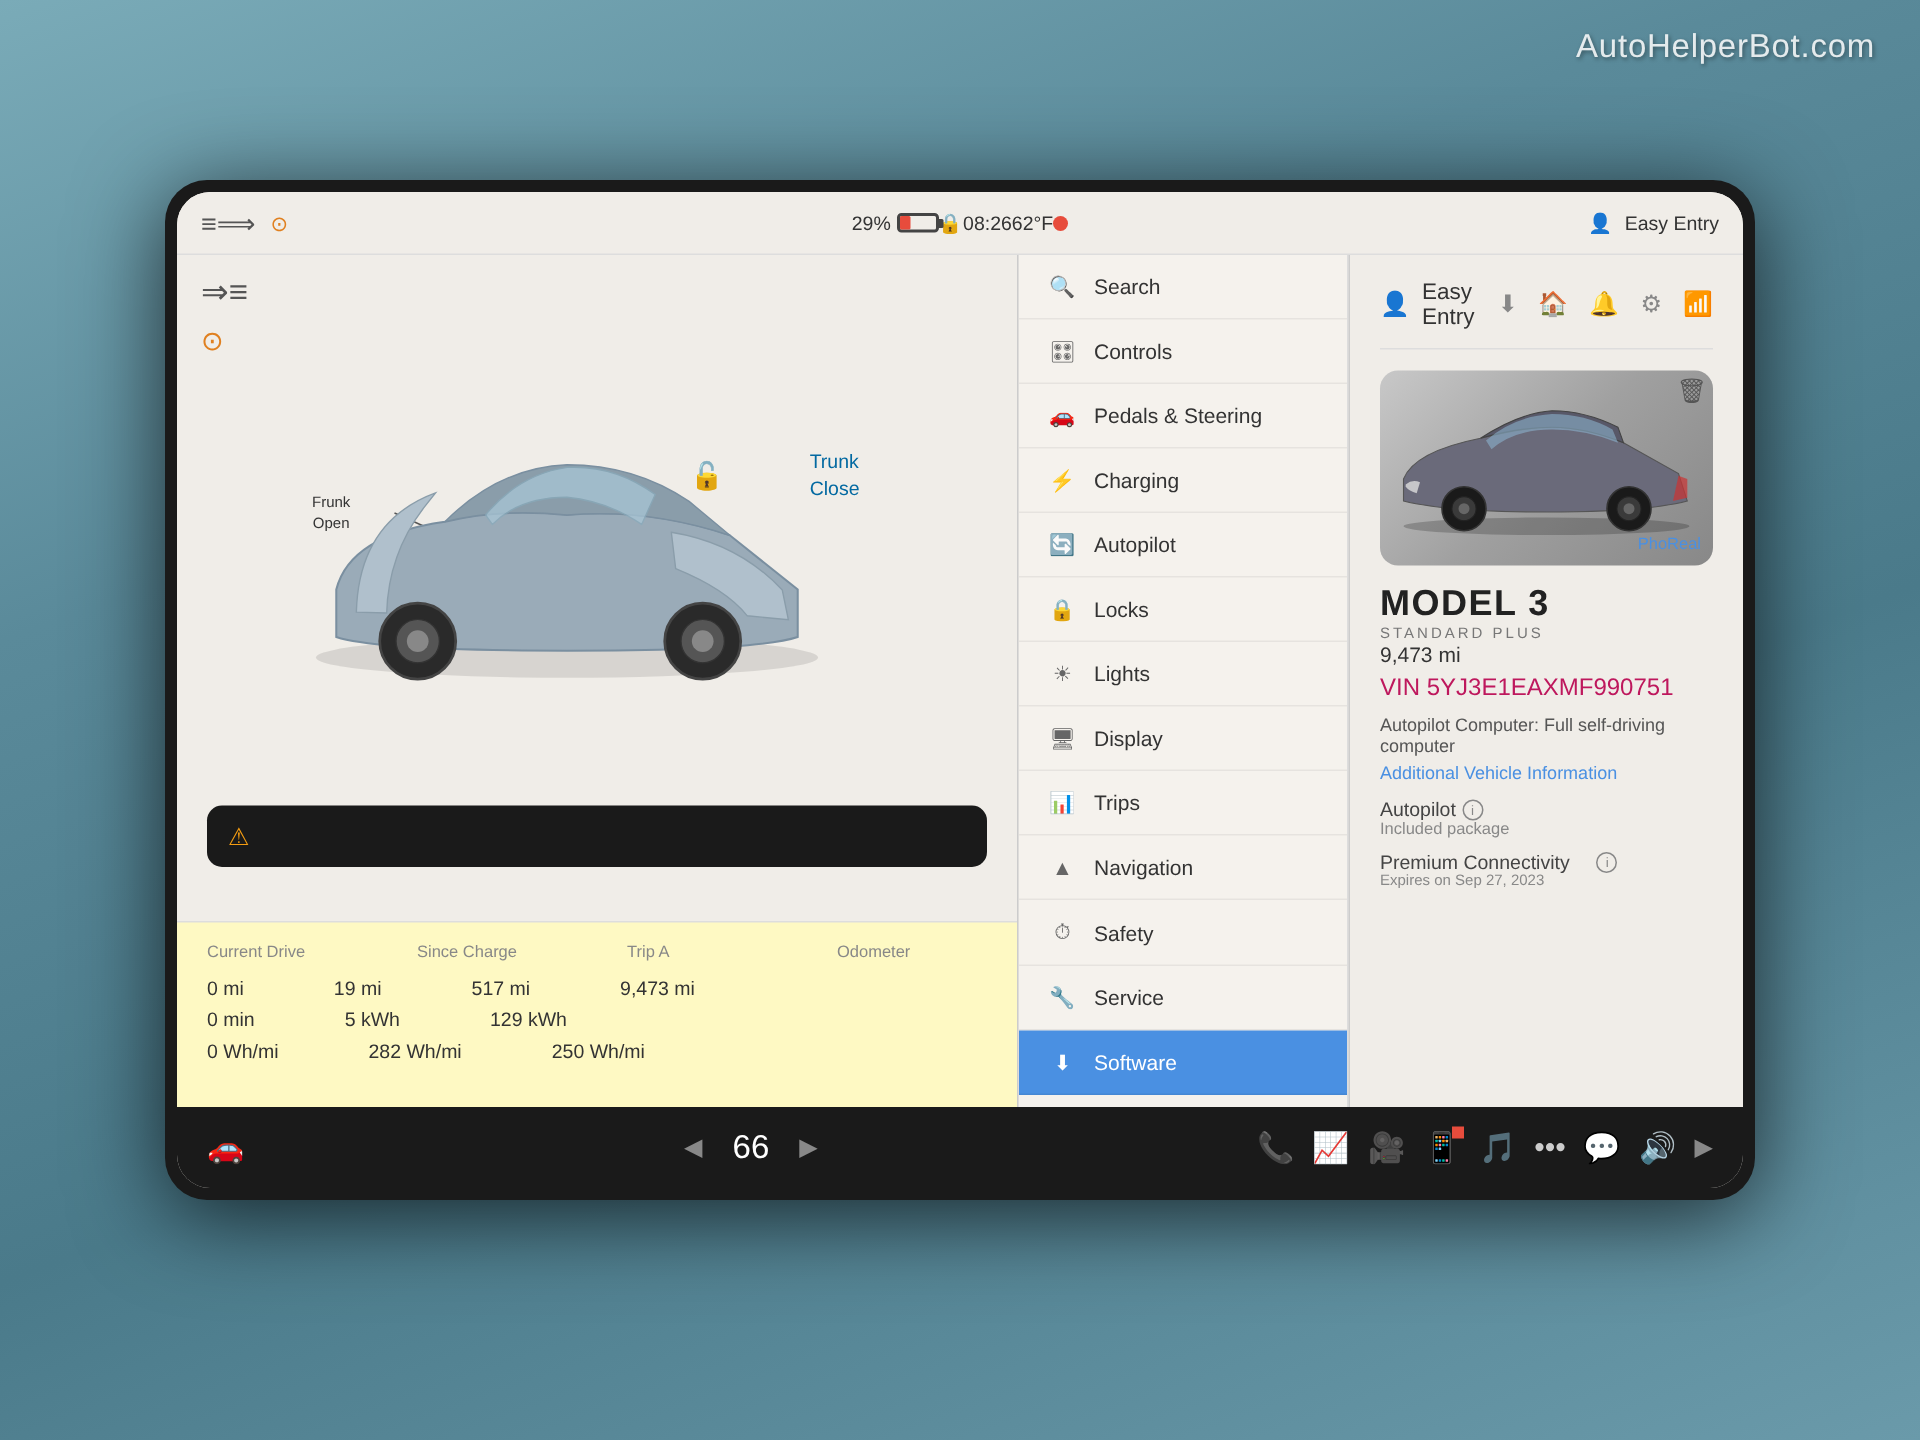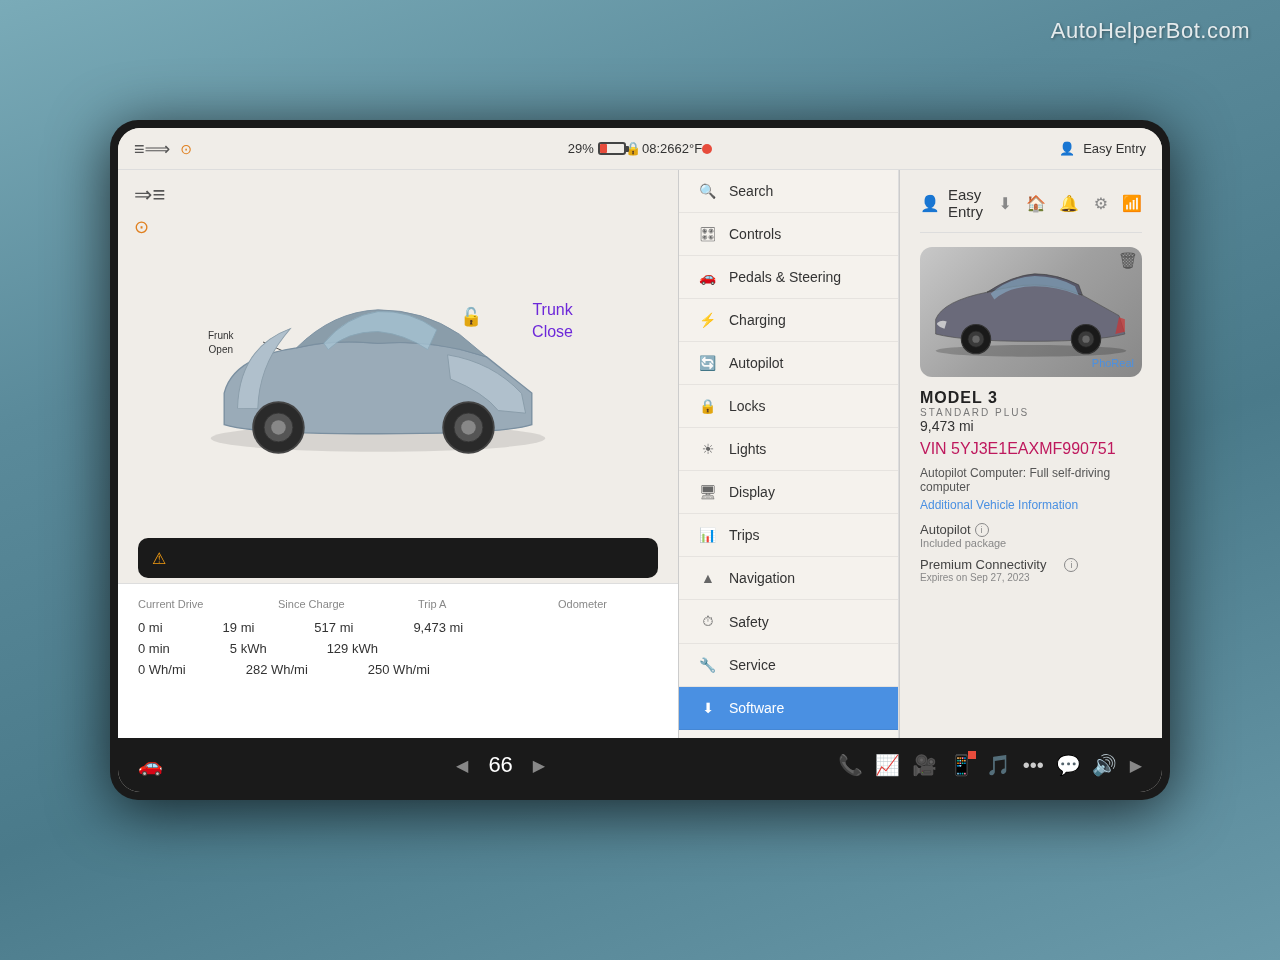--- a/index.html
+++ b/index.html
@@ -196,22 +196,22 @@
       color: #aaa;
       margin-top: 2px;
     }
 
     
     .stats-bar {
       position: absolute;
       bottom: 0;
       left: 0;
       right: 0;
-      height: 155px;
-      background: #ffffff;
+      height: 124px;
+      background: #fef9c3;
       padding: 14px 20px;
       border-top: 1px solid #ddd;
     }
 
     .stats-header {
       display: flex;
       gap: 60px;
       margin-bottom: 8px;
     }
 
@@ -335,21 +335,21 @@
     .car-3d {
       width: 220px;
       height: 100px;
     }
 
     .model-info {
       margin-top: 4px;
     }
 
     .model-name {
-      font-size: 16px;
+      font-size: 24px;
       font-weight: 700;
       color: #222;
       letter-spacing: 1px;
       text-transform: uppercase;
     }
 
     .model-variant {
       font-size: 10px;
       color: #777;
       letter-spacing: 2px;
@@ -560,21 +560,21 @@
             <div style="position:absolute; top:65px; left:50px; font-size:10px; color:#333; text-align:center; line-height:1.4;">
               <div>Frunk</div>
               <div>Open</div>
             </div>
 
             <svg style="position:absolute;top:0;left:0;width:100%;height:100%;pointer-events:none;">
               <line x1="105" y1="78" x2="165" y2="105" stroke="#555" stroke-width="1"></line>
               <circle cx="165" cy="105" r="3" fill="#555"></circle>
             </svg>
 
-            <div style="position:absolute; top:35px; right:65px; font-size:16px; color:#6d28d9; text-align:center; line-height:1.4;">
+            <div style="position:absolute; top:35px; right:65px; font-size:13px; color:#0369a1; line-height:1.4;">
               <div>Trunk</div>
               <div>Close</div>
             </div>
 
             <div style="position:absolute; top:42px; right:155px; font-size:18px; color:#555;">🔓</div>
 
             <div style="position:absolute; top:130px; right:145px; font-size:18px; color:#f39c12;">⚡</div>
 
             <svg viewBox="0 0 420 220" style="position:absolute;top:20px;left:30px;width:380px;height:200px;">
 

